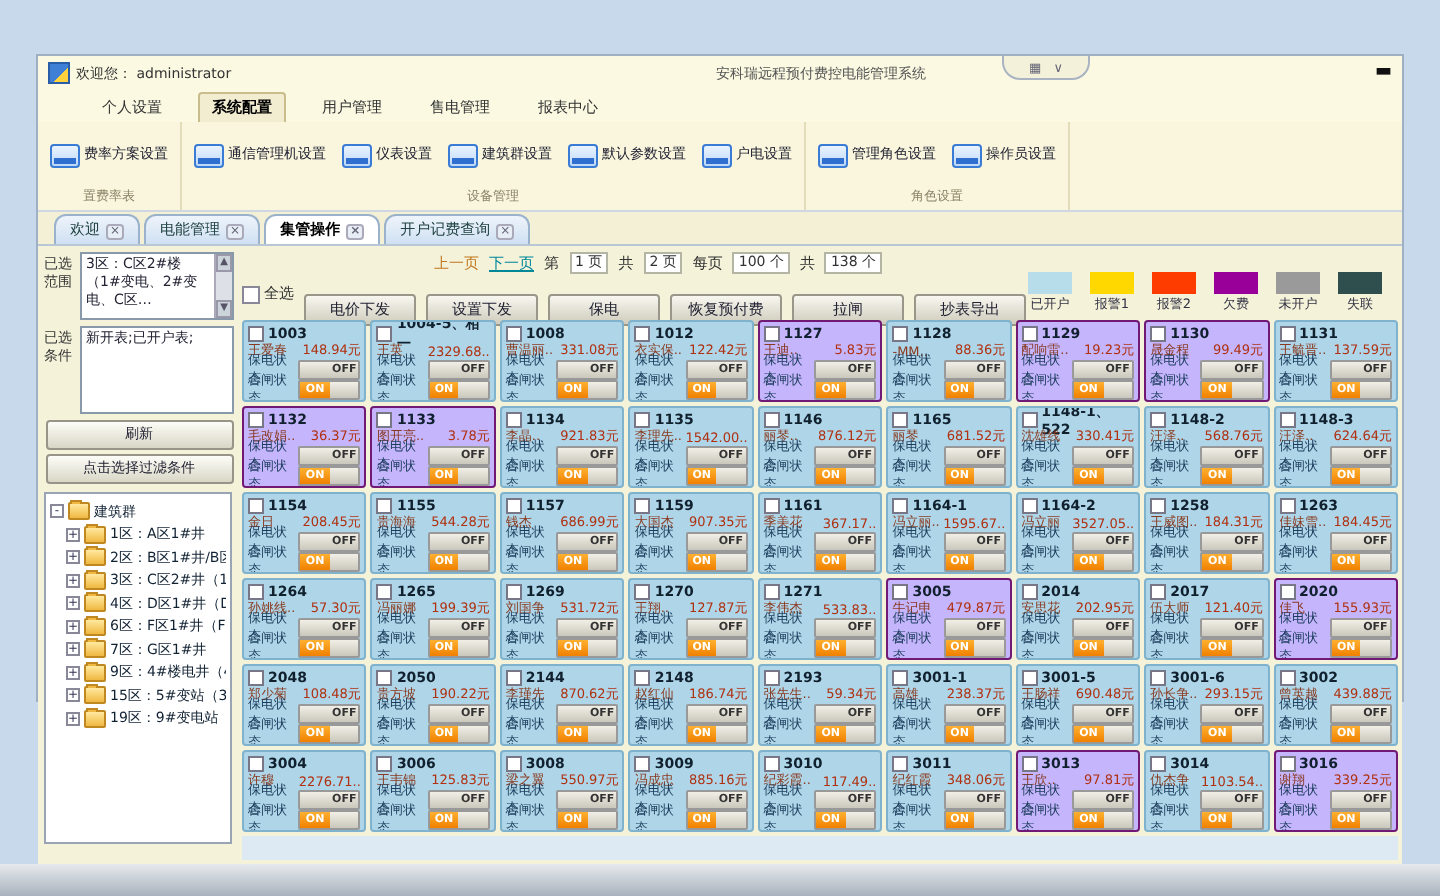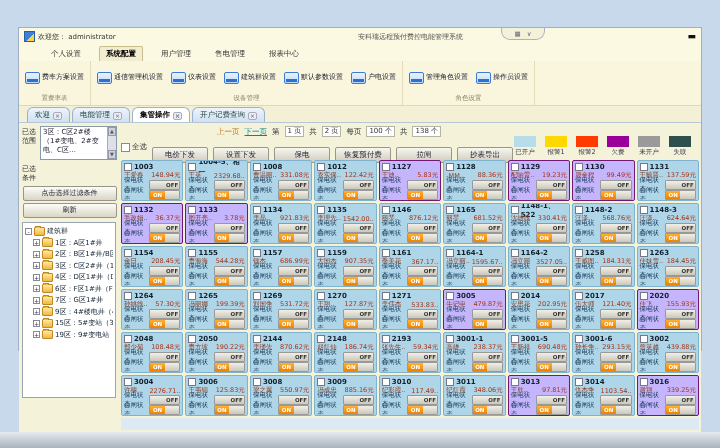--- a/index.html
+++ b/index.html
@@ -177,23 +177,26 @@
         <div class="listbox lb1">
           <span>3区：C区2#楼（1#变电、2#变电、C区…</span>
           <span class="sb">
             <span>▲</span>
             <span>▼</span>
           </span>
         </div>
       </div>
       <div class="side-row">
         <span class="side-label">已选条件</span>
+        <div class="listbox lb2">
+          <span>新开表;已开户表;</span>
+        </div>
       </div>
+      <div class="side-btn">刷新</div>
       <div class="side-btn">点击选择过滤条件</div>
-      <div class="side-btn">刷新</div>
       <div class="treebox" id="treebox">
           <div class="tree-row">
             <span class="expander">-</span>
             <span class="folder"></span>
             <span class="tree-label">建筑群</span>
           </div>
           <div class="tree-row child">
             <span class="expander">+</span>
             <span class="folder"></span>
             <span class="tree-label">1区：A区1#井</span>

